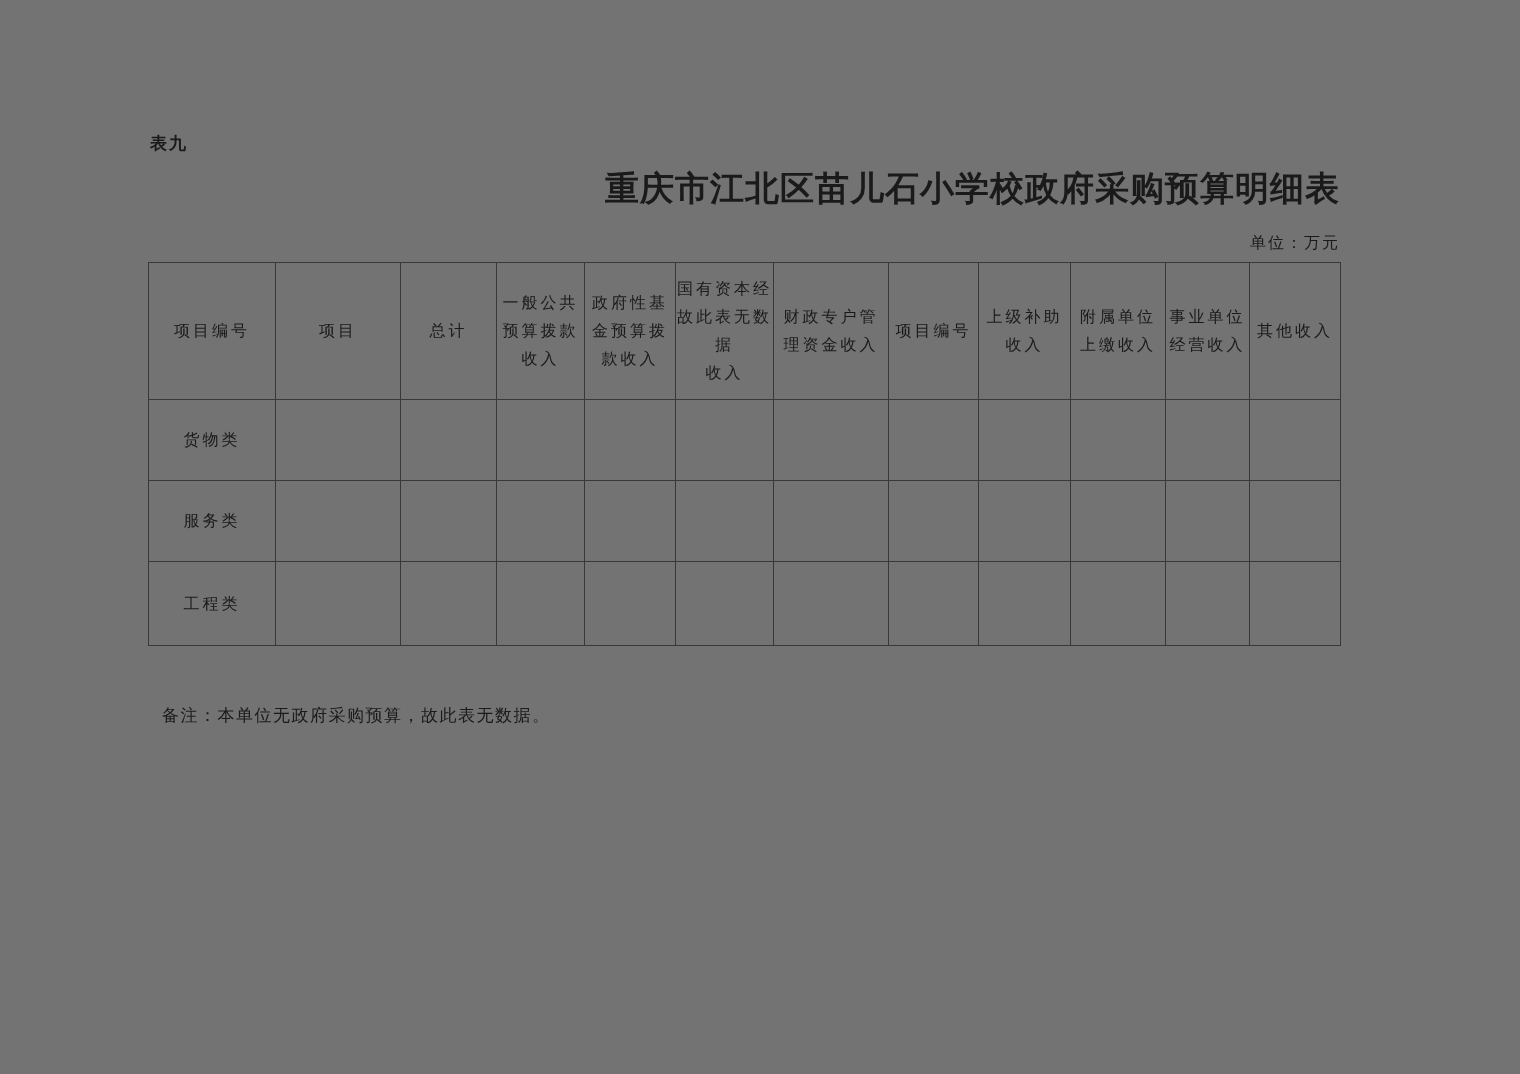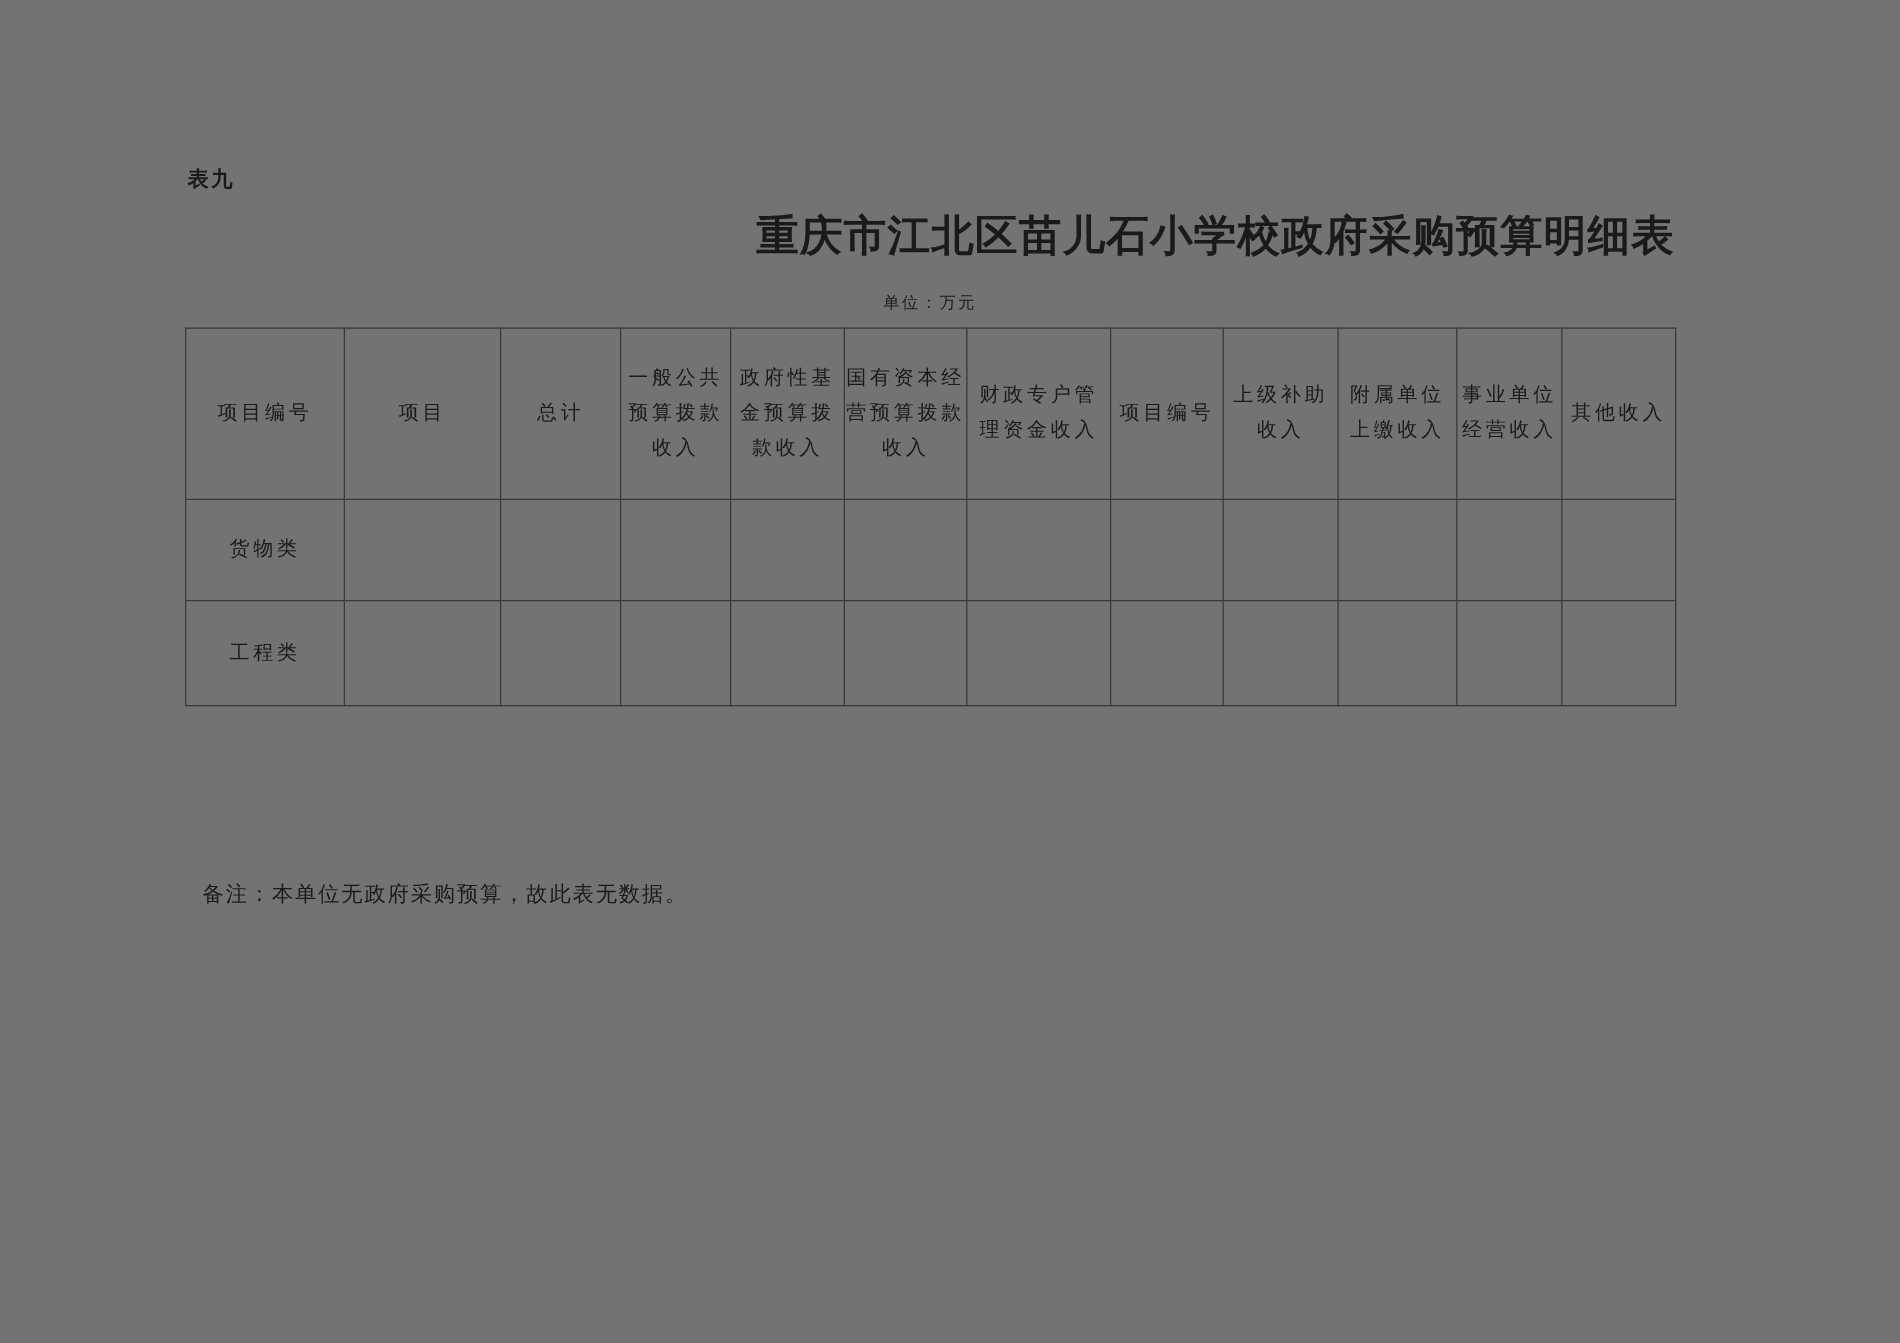--- a/index.html
+++ b/index.html
@@ -34,22 +34,22 @@
     font-size: 34px;
     font-weight: bold;
     letter-spacing: 1px;
     white-space: nowrap;
   }
   .unit-label {
     position: absolute;
     left: 148px;
     top: 233px;
     width: 1192px;
-    text-align: center;
-    font-size: 13px;
+    text-align: right;
+    font-size: 16px;
     letter-spacing: 2px;
   }
   table.budget-table {
     position: absolute;
     left: 148px;
     top: 262px;
     width: 1192px;
     border-collapse: collapse;
     table-layout: fixed;
   }
@@ -109,37 +109,51 @@
         <th>项目编号</th>
         <th>项目</th>
         <th>总计</th>
         <th>一般公共
 预算拨款
 收入</th>
         <th>政府性基
 金预算拨
 款收入</th>
         <th>国有资本经
-营预算拨款
+故此表无数据
 收入</th>
         <th>财政专户管
 理资金收入</th>
         <th>项目编号</th>
         <th>上级补助
 收入</th>
         <th>附属单位
 上缴收入</th>
         <th>事业单位
 经营收入</th>
         <th>其他收入</th>
       </tr>
     </thead>
     <tbody>
       <tr class="r-cat">
         <td>货物类</td>
+        <td></td>
+        <td></td>
+        <td></td>
+        <td></td>
+        <td></td>
+        <td></td>
+        <td></td>
+        <td></td>
+        <td></td>
+        <td></td>
+        <td></td>
+      </tr>
+      <tr class="r-cat">
+        <td>服务类</td>
         <td></td>
         <td></td>
         <td></td>
         <td></td>
         <td></td>
         <td></td>
         <td></td>
         <td></td>
         <td></td>
         <td></td>

